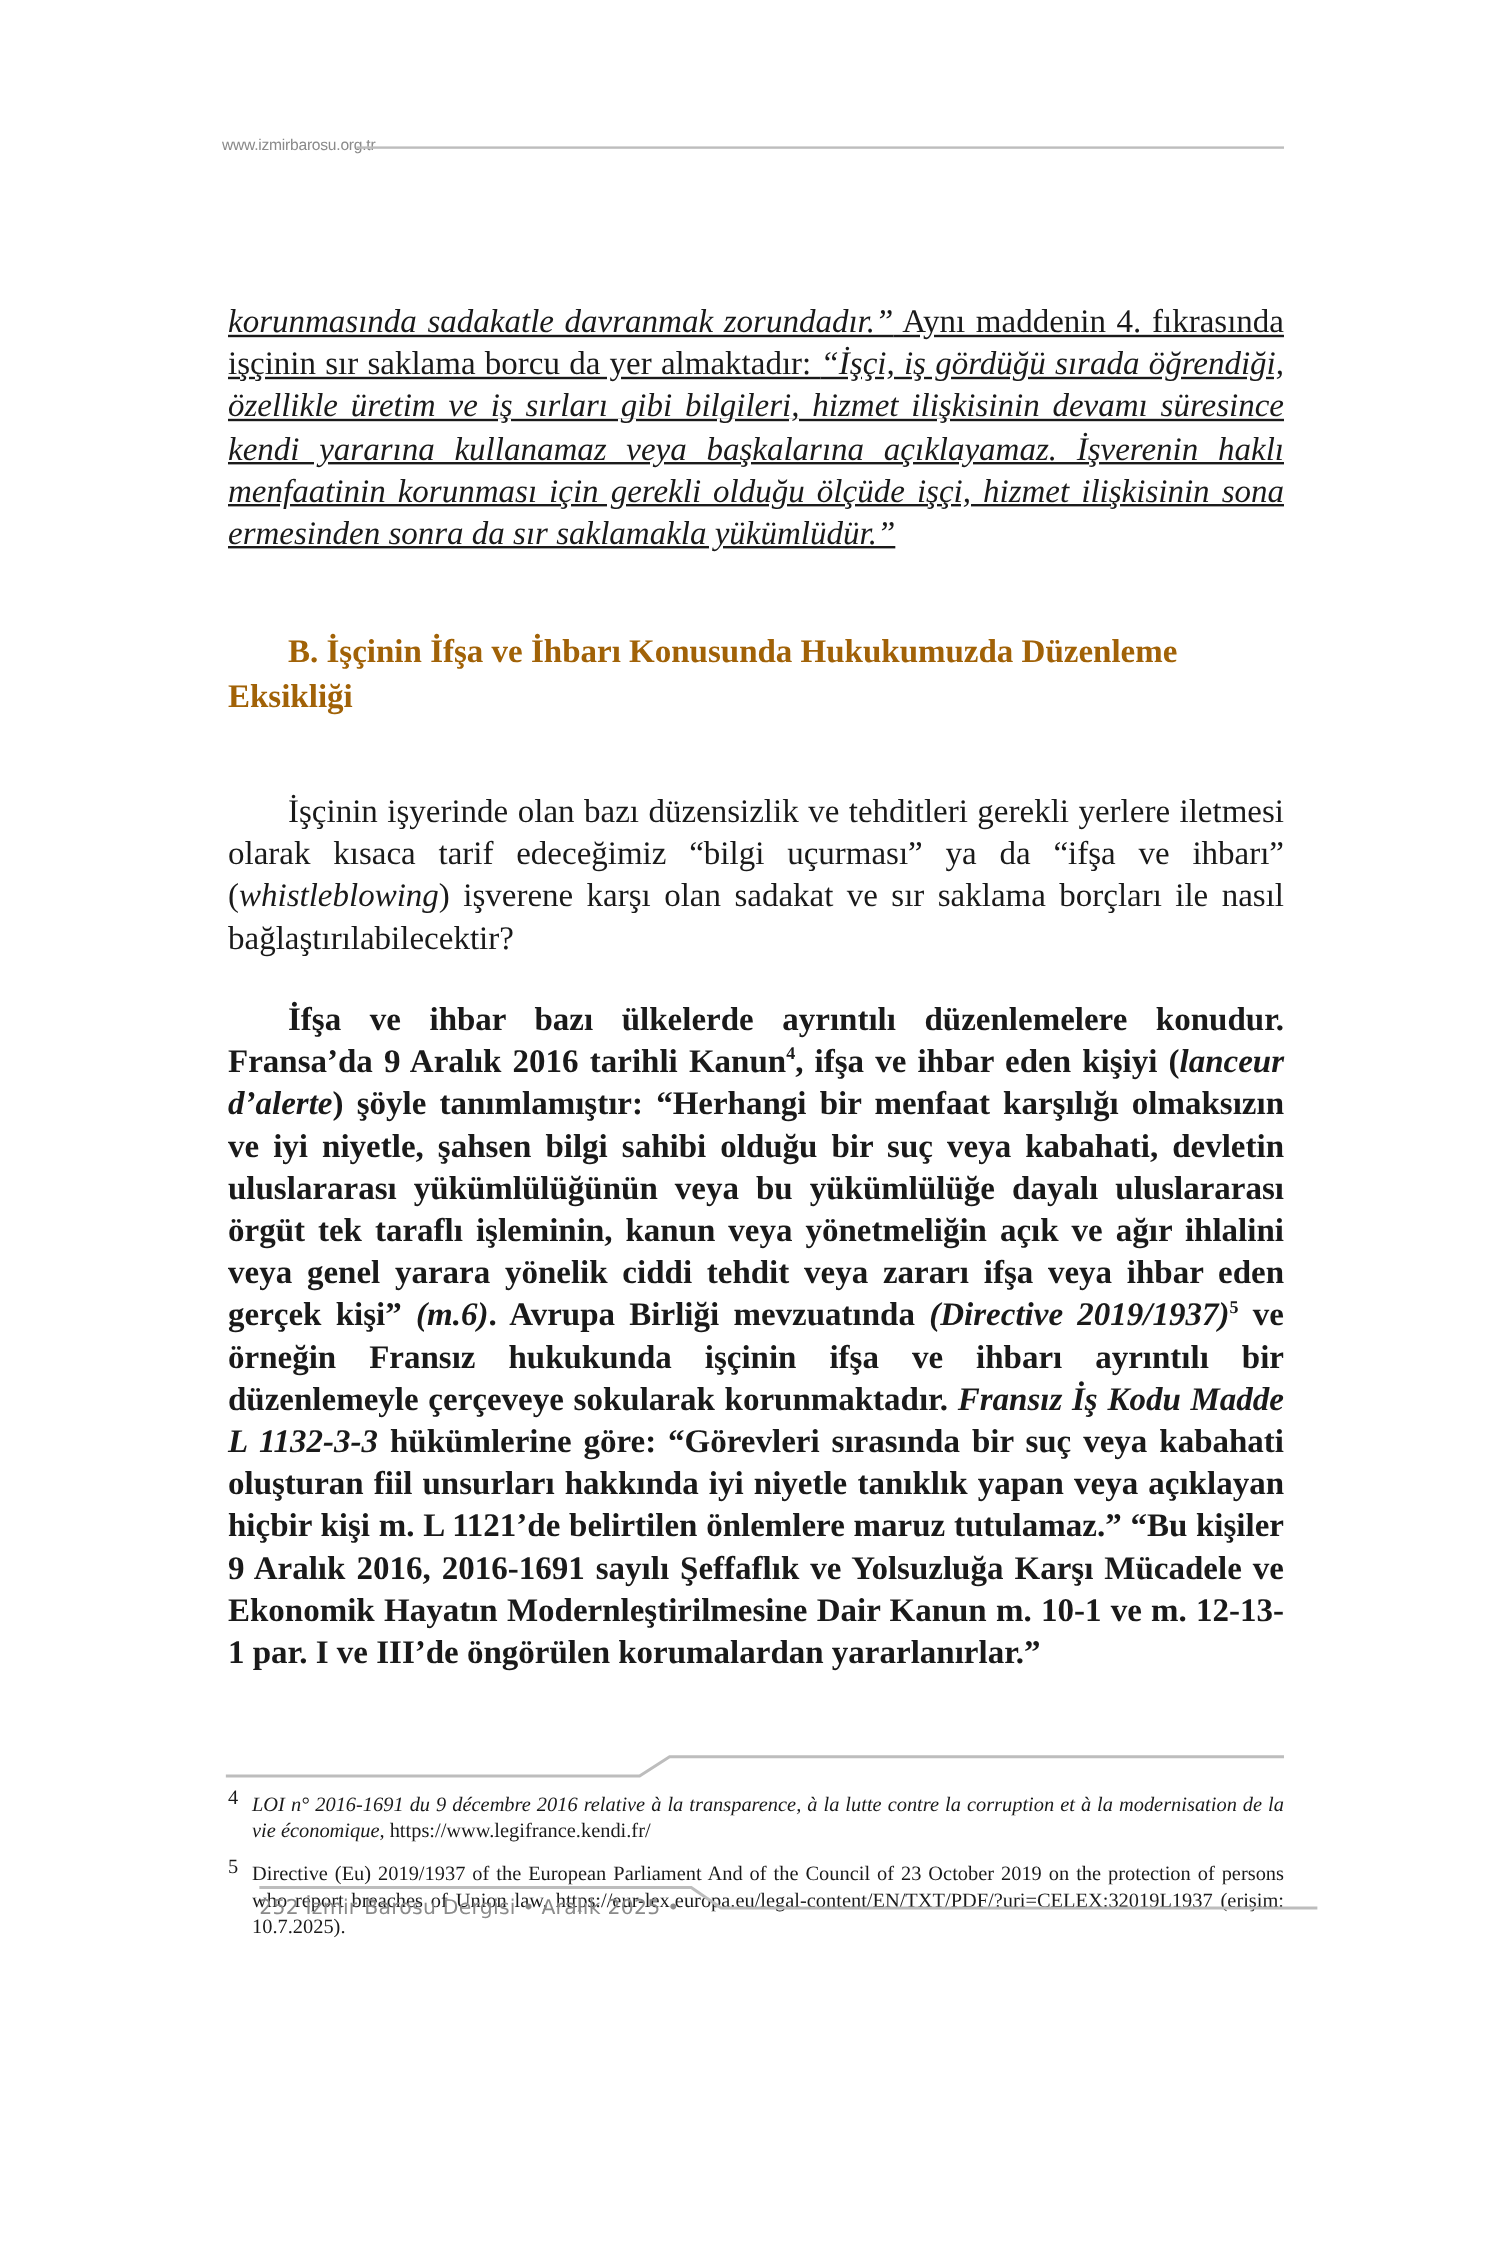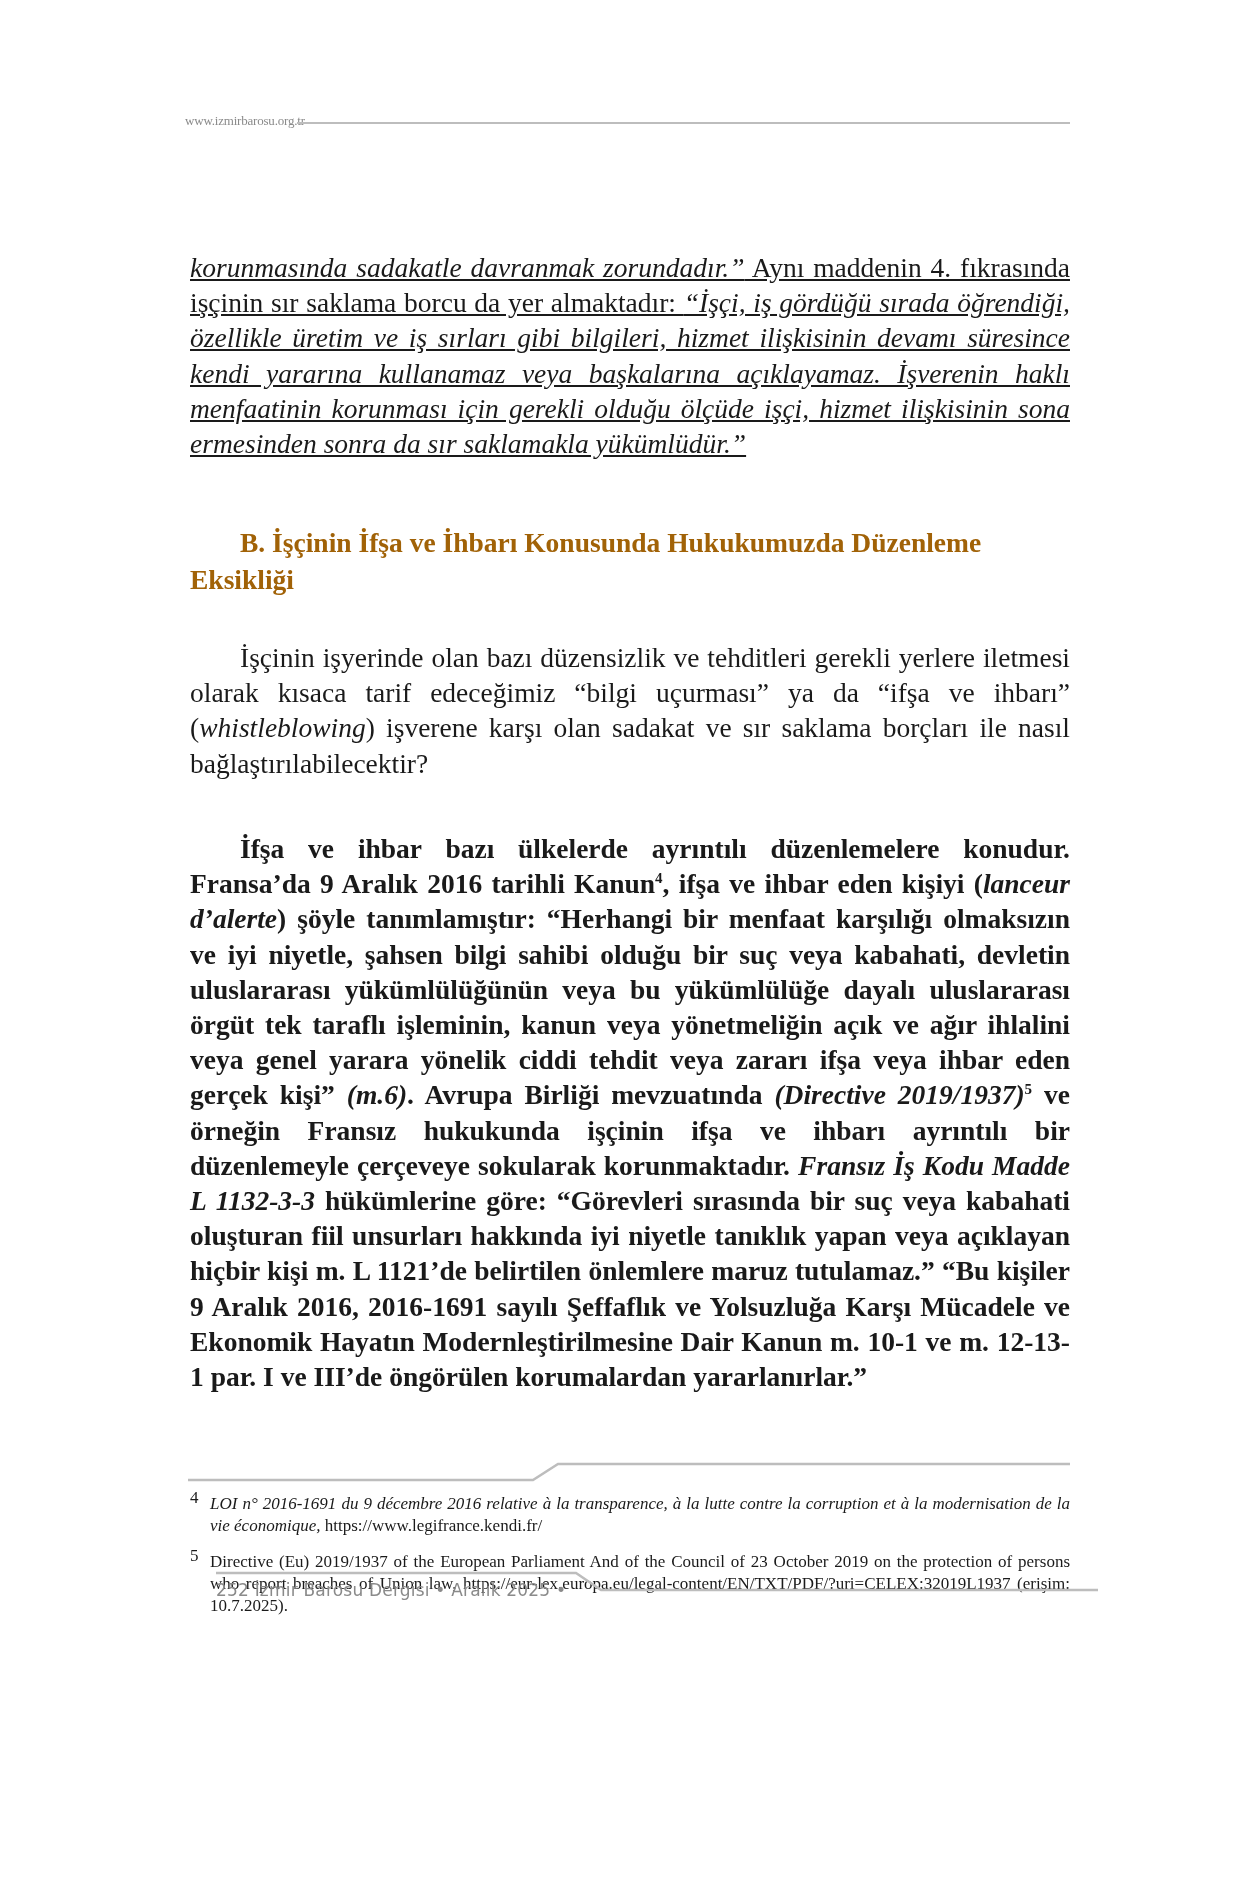--- a/index.html
+++ b/index.html
@@ -1,34 +1,34 @@
 <!DOCTYPE html>
 <html><head>
 <meta charset="utf-8">
 <style>
   html, body { margin: 0; padding: 0; background: #ffffff; }
   body { width: 1260px; height: 1890px; position: relative; overflow: hidden; }
   .page { position: absolute; left: 0; top: 0; width: 1260px; height: 1890px; background: #ffffff; }
 
   
   .header { position: absolute; left: 185px; top: 110px; width: 885px; height: 22px; }
-  .header-url { position: absolute; left: 0; top: 0; font-family: Liberation Serif, serif; font-size: 13px; color: #8a8a8a; letter-spacing: -0.2px; line-height: 22px; }
+  .header-url { position: absolute; left: 0; top: 0; font-family: Liberation Sans, sans-serif; font-size: 13px; color: #8a8a8a; letter-spacing: -0.2px; line-height: 22px; }
   .header-rule { position: absolute; left: 112px; right: 0; top: 12px; height: 2px; background: #bdbdbd; }
 
   
   .body-text { position: absolute; left: 190px; width: 880px; font-family: "Liberation Serif", "DejaVu Serif", serif; font-size: 27.5px; line-height: 35.2px; color: #1a1a1a; text-align: justify; }
   .para { margin: 0; }
   .indent { text-indent: 50px; }
   .it { font-style: italic; }
   sup { font-size: 15px; line-height: 0; vertical-align: super; }
 
   .p1 { top: 250px; text-decoration: underline; }
   .heading { position: absolute; left: 190px; top: 524px; width: 880px; font-family: "Liberation Serif", "DejaVu Serif", serif; font-weight: bold; font-size: 27.5px; line-height: 37px; color: #a16207; }
   .heading .first { padding-left: 50px; }
-  .p2 { top: 640px; }
+  .p2 { top: 658px; }
   .p3 { top: 831px; font-weight: bold; }
 
   
   .fn-divider { position: absolute; left: 188px; top: 1458px; width: 882px; height: 28px; }
   .fn-divider svg { display: block; }
 
   
   .footnotes { position: absolute; left: 190px; top: 1493px; width: 880px; font-family: "Liberation Serif", "DejaVu Serif", serif; font-size: 17px; line-height: 22px; color: #1a1a1a; }
   .fn { position: relative; padding-left: 20px; text-align: justify; margin: 0 0 14px 0; }
   .fn-num { position: absolute; left: 0; top: -6px; font-size: 17px; }

